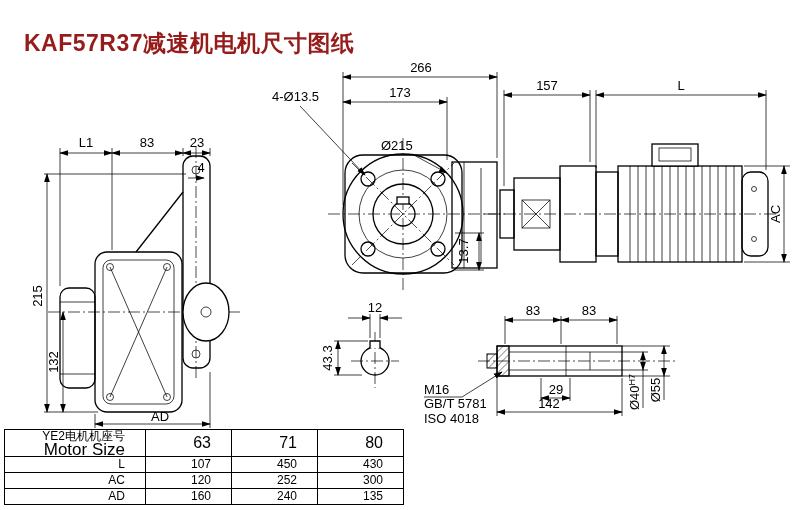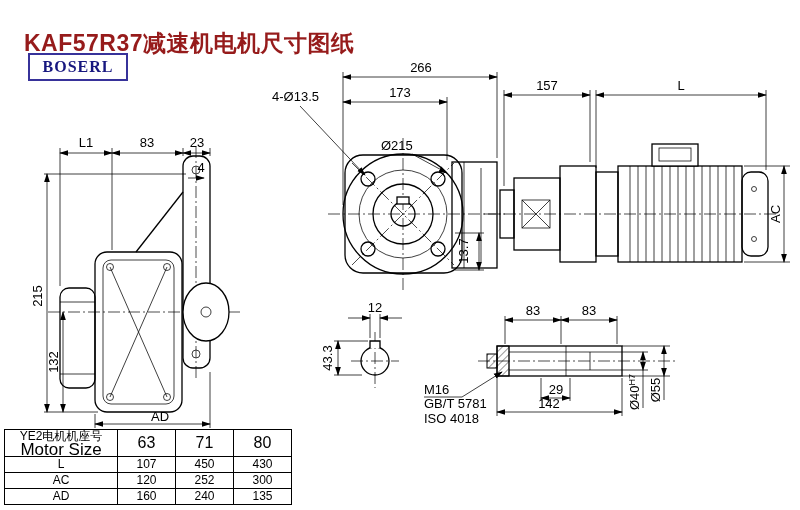--- a/index.html
+++ b/index.html
@@ -8,34 +8,31 @@
   .logo{position:absolute;left:28px;top:53px;width:96px;height:24px;border:2px solid #37329a;display:flex;align-items:center;justify-content:center;background:#fff;}
   .logo span{font-family:"Liberation Serif",serif;font-size:16px;font-weight:bold;color:#17177f;letter-spacing:1px;}
   svg.drawing{position:absolute;left:0;top:0;}
   svg.drawing text{font-family:"Liberation Sans",sans-serif;font-size:13px;fill:#000;}
   .ol{fill:none;stroke:#000;stroke-width:1.3;}
   .tl{fill:none;stroke:#000;stroke-width:.75;}
   .cl{fill:none;stroke:#000;stroke-width:.7;stroke-dasharray:12 3 2 3;}
   .wh{fill:#fff;}
   .hr{fill:url(#hatch);stroke:#000;stroke-width:1;}
   .size-table{position:absolute;left:4px;top:429px;border-collapse:collapse;background:#fff;}
-  .size-table th,.size-table td{border:1px solid #000;text-align:center;vertical-align:middle;font-weight:normal;color:#000;padding:0 6px;}
+  .size-table th,.size-table td{border:1px solid #000;text-align:right;vertical-align:middle;font-weight:normal;color:#000;padding:0 20px;}
   .size-table th.main{width:100px;font-size:12px;line-height:13px;}
   .size-table th.szc{width:45px;font-size:16px;}
   .size-table td{height:15px;line-height:15px;font-size:12px;}
   .size-table .en{font-size:17px;}
 </style>
 </head>
 <body>
 
 <div class="page">
   <h1 class="title">KAF57R37减速机电机尺寸图纸</h1>
-  <div class="logo">
-    <span>BOSERL</span>
-  </div>
 
   <svg class="drawing" width="800" height="510" viewBox="0 0 800 510">
     <defs>
       <marker id="ar" viewBox="0 0 10 10" refX="9" refY="5" markerWidth="9" markerHeight="9" orient="auto-start-reverse" markerUnits="userSpaceOnUse">
         <path d="M0,1.8 L10,5 L0,8.2 Z" fill="#000"></path>
       </marker>
       <pattern id="hatch" width="5" height="5" patternTransform="rotate(45)" patternUnits="userSpaceOnUse">
         <line x1="0" y1="0" x2="0" y2="5" stroke="#000" stroke-width="0.8"></line>
       </pattern>
     </defs>

